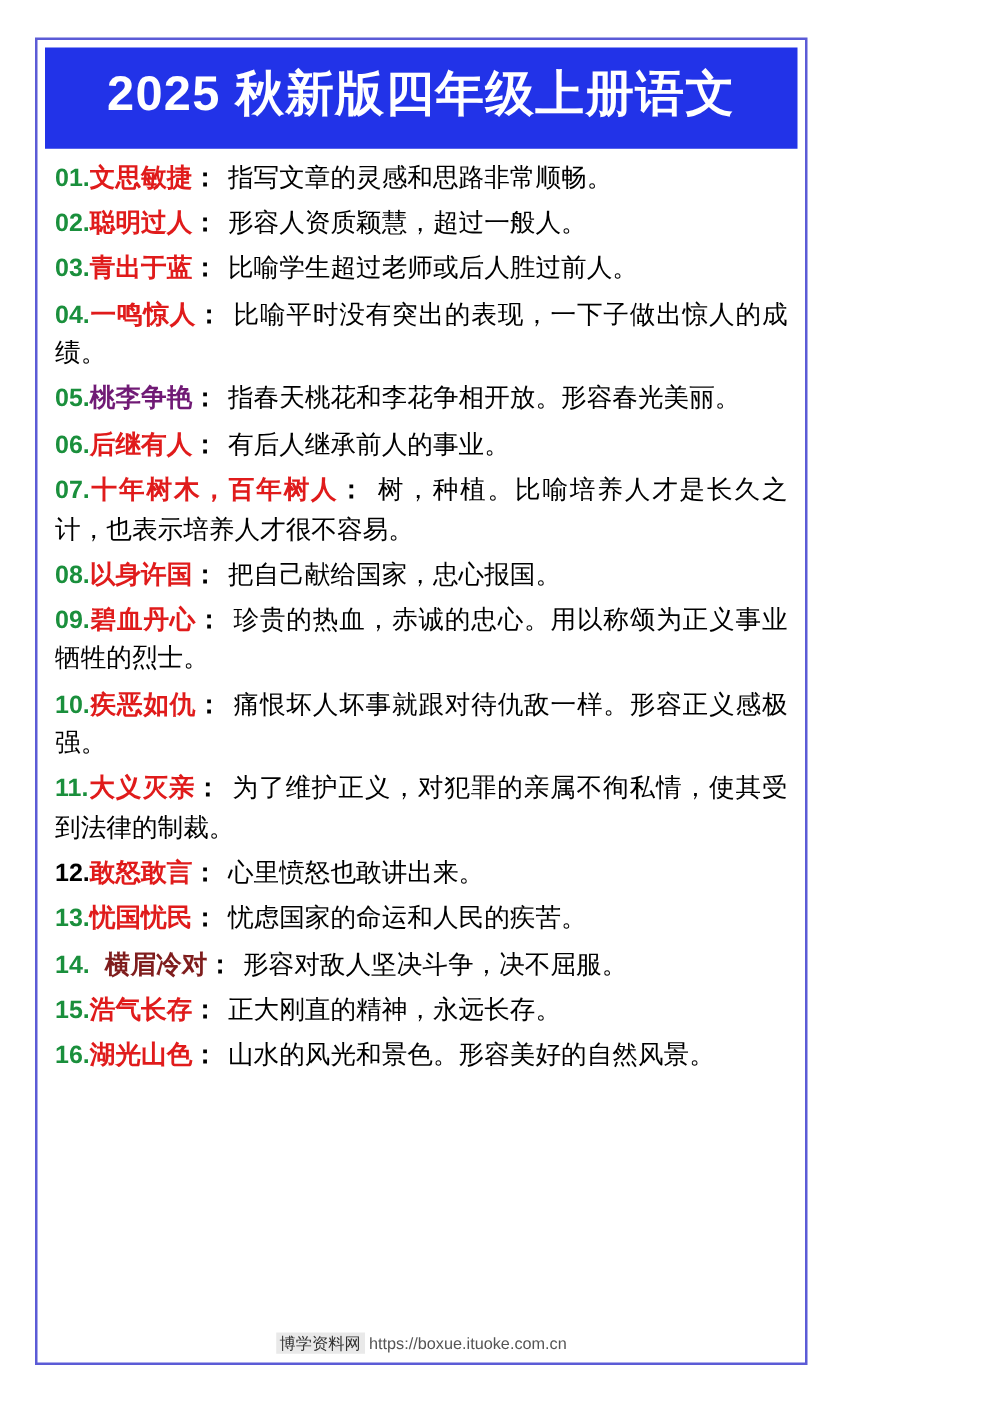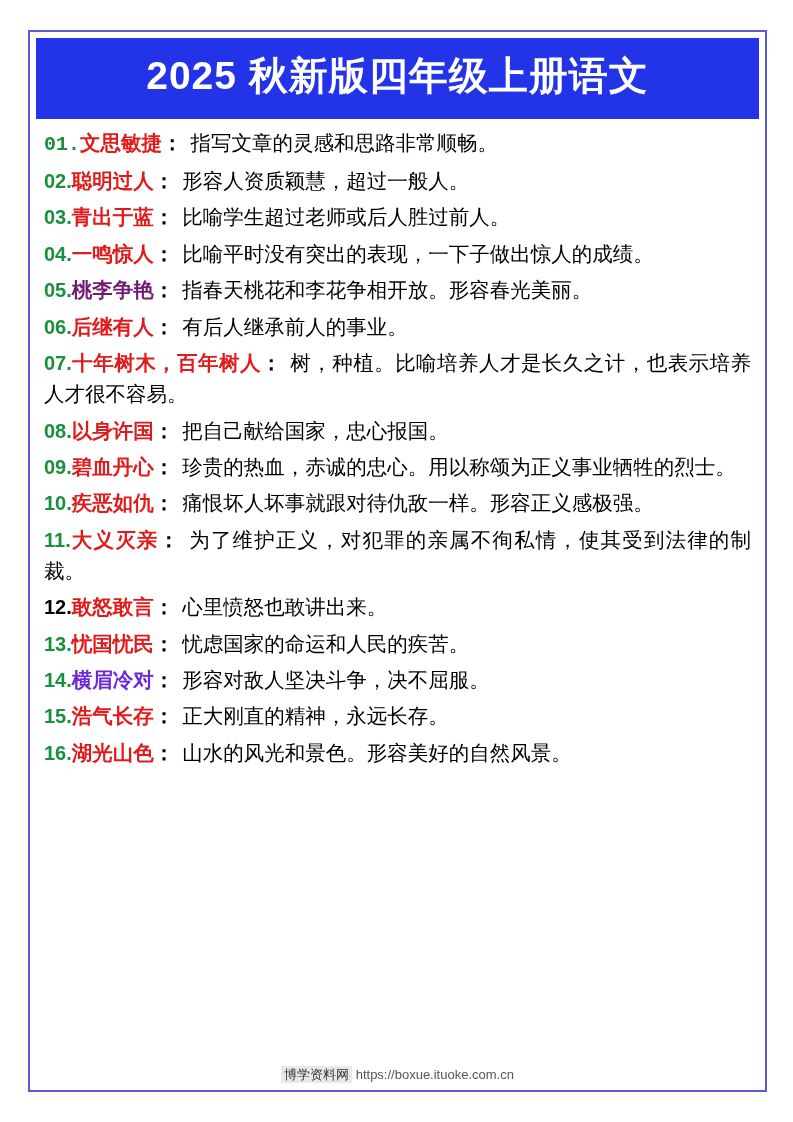--- a/index.html
+++ b/index.html
@@ -11,21 +11,21 @@
     width: 793px;
     height: 1122px;
     font-family: "Liberation Sans", sans-serif;
     position: relative;
     overflow: hidden;
   }
   .page {
     position: absolute;
     left: 28px;
     top: 30px;
-    width: 739px;
+    width: 618px;
     height: 1062px;
     border: 2px solid #5b5bd6;
     box-sizing: border-box;
     background: #ffffff;
     padding: 0;
   }
   .title-banner {
     margin: 6px 6px 0 6px;
     background: #2233e8;
     padding: 12px 10px 16px 10px;
@@ -87,34 +87,34 @@
 </head>
 <body>
 
 <div class="page">
 
   <div class="title-banner">
     <div class="title-line">2025 秋新版四年级上册语文</div>
   </div>
 
   <div class="content">
-      <p class="entry"><span class="num" style="color: rgb(26, 143, 60); font-family: Liberation Mono, monospace;">01.</span><span class="idiom" style="color: rgb(224, 27, 27);">文思敏捷</span><span class="colon">：</span><span class="indent"></span><span class="desc">指写文章的灵感和思路非常顺畅。</span></p>
+      <p class="entry"><span class="num" style="color: rgb(26, 143, 60);">01.</span><span class="idiom" style="color: rgb(224, 27, 27);">文思敏捷</span><span class="colon">：</span><span class="indent"></span><span class="desc">指写文章的灵感和思路非常顺畅。</span></p>
       <p class="entry"><span class="num" style="color: rgb(26, 143, 60);">02.</span><span class="idiom" style="color: rgb(224, 27, 27);">聪明过人</span><span class="colon">：</span><span class="indent"></span><span class="desc">形容人资质颖慧，超过一般人。</span></p>
       <p class="entry"><span class="num" style="color: rgb(26, 143, 60);">03.</span><span class="idiom" style="color: rgb(224, 27, 27);">青出于蓝</span><span class="colon">：</span><span class="indent"></span><span class="desc">比喻学生超过老师或后人胜过前人。</span></p>
       <p class="entry"><span class="num" style="color: rgb(26, 143, 60);">04.</span><span class="idiom" style="color: rgb(224, 27, 27);">一鸣惊人</span><span class="colon">：</span><span class="indent"></span><span class="desc">比喻平时没有突出的表现，一下子做出惊人的成绩。</span></p>
       <p class="entry"><span class="num" style="color: rgb(26, 143, 60);">05.</span><span class="idiom" style="color: #701a75;">桃李争艳</span><span class="colon">：</span><span class="indent"></span><span class="desc">指春天桃花和李花争相开放。形容春光美丽。</span></p>
       <p class="entry"><span class="num" style="color: rgb(26, 143, 60); margin-top: 24px;">06.</span><span class="idiom" style="color: rgb(224, 27, 27);">后继有人</span><span class="colon">：</span><span class="indent"></span><span class="desc">有后人继承前人的事业。</span></p>
       <p class="entry"><span class="num" style="color: rgb(26, 143, 60);">07.</span><span class="idiom" style="color: rgb(224, 27, 27);">十年树木，百年树人</span><span class="colon">：</span><span class="indent"></span><span class="desc">树，种植。比喻培养人才是长久之计，也表示培养人才很不容易。</span></p>
       <p class="entry"><span class="num" style="color: rgb(26, 143, 60);">08.</span><span class="idiom" style="color: rgb(224, 27, 27);">以身许国</span><span class="colon">：</span><span class="indent"></span><span class="desc">把自己献给国家，忠心报国。</span></p>
       <p class="entry"><span class="num" style="color: rgb(26, 143, 60);">09.</span><span class="idiom" style="color: rgb(224, 27, 27);">碧血丹心</span><span class="colon">：</span><span class="indent"></span><span class="desc">珍贵的热血，赤诚的忠心。用以称颂为正义事业牺牲的烈士。</span></p>
       <p class="entry"><span class="num" style="color: rgb(26, 143, 60);">10.</span><span class="idiom" style="color: rgb(224, 27, 27);">疾恶如仇</span><span class="colon">：</span><span class="indent"></span><span class="desc">痛恨坏人坏事就跟对待仇敌一样。形容正义感极强。</span></p>
       <p class="entry"><span class="num" style="color: rgb(26, 143, 60);">11.</span><span class="idiom" style="color: rgb(224, 27, 27);">大义灭亲</span><span class="colon">：</span><span class="indent"></span><span class="desc">为了维护正义，对犯罪的亲属不徇私情，使其受到法律的制裁。</span></p>
       <p class="entry"><span class="num" style="color: #000000;">12.</span><span class="idiom" style="color: rgb(224, 27, 27);">敢怒敢言</span><span class="colon">：</span><span class="indent"></span><span class="desc">心里愤怒也敢讲出来。</span></p>
       <p class="entry"><span class="num" style="color: rgb(26, 143, 60);">13.</span><span class="idiom" style="color: rgb(224, 27, 27);">忧国忧民</span><span class="colon">：</span><span class="indent"></span><span class="desc">忧虑国家的命运和人民的疾苦。</span></p>
-      <p class="entry"><span class="num" style="color: rgb(26, 143, 60);">14.</span><span class="idiom" style="color: #6d28d9;">横眉冷对</span><span class="colon">：</span><span class="indent"></span><span class="desc">形容对敌人坚决斗争，决不屈服。</span></p>
+      <p class="entry"><span class="num" style="color: rgb(26, 143, 60);">14.</span><span class="idiom" style="color: #7f1d1d; margin-left: 12px;">横眉冷对</span><span class="colon">：</span><span class="indent"></span><span class="desc">形容对敌人坚决斗争，决不屈服。</span></p>
       <p class="entry"><span class="num" style="color: rgb(26, 143, 60);">15.</span><span class="idiom" style="color: rgb(224, 27, 27);">浩气长存</span><span class="colon">：</span><span class="indent"></span><span class="desc">正大刚直的精神，永远长存。</span></p>
       <p class="entry"><span class="num" style="color: rgb(26, 143, 60);">16.</span><span class="idiom" style="color: rgb(224, 27, 27);">湖光山色</span><span class="colon">：</span><span class="indent"></span><span class="desc">山水的风光和景色。形容美好的自然风景。</span></p>
     </div>
 
   <div class="footer">
     <span class="wm">博学资料网</span>
     <span>https://boxue.ituoke.com.cn</span>
   </div>
 
 </div>

